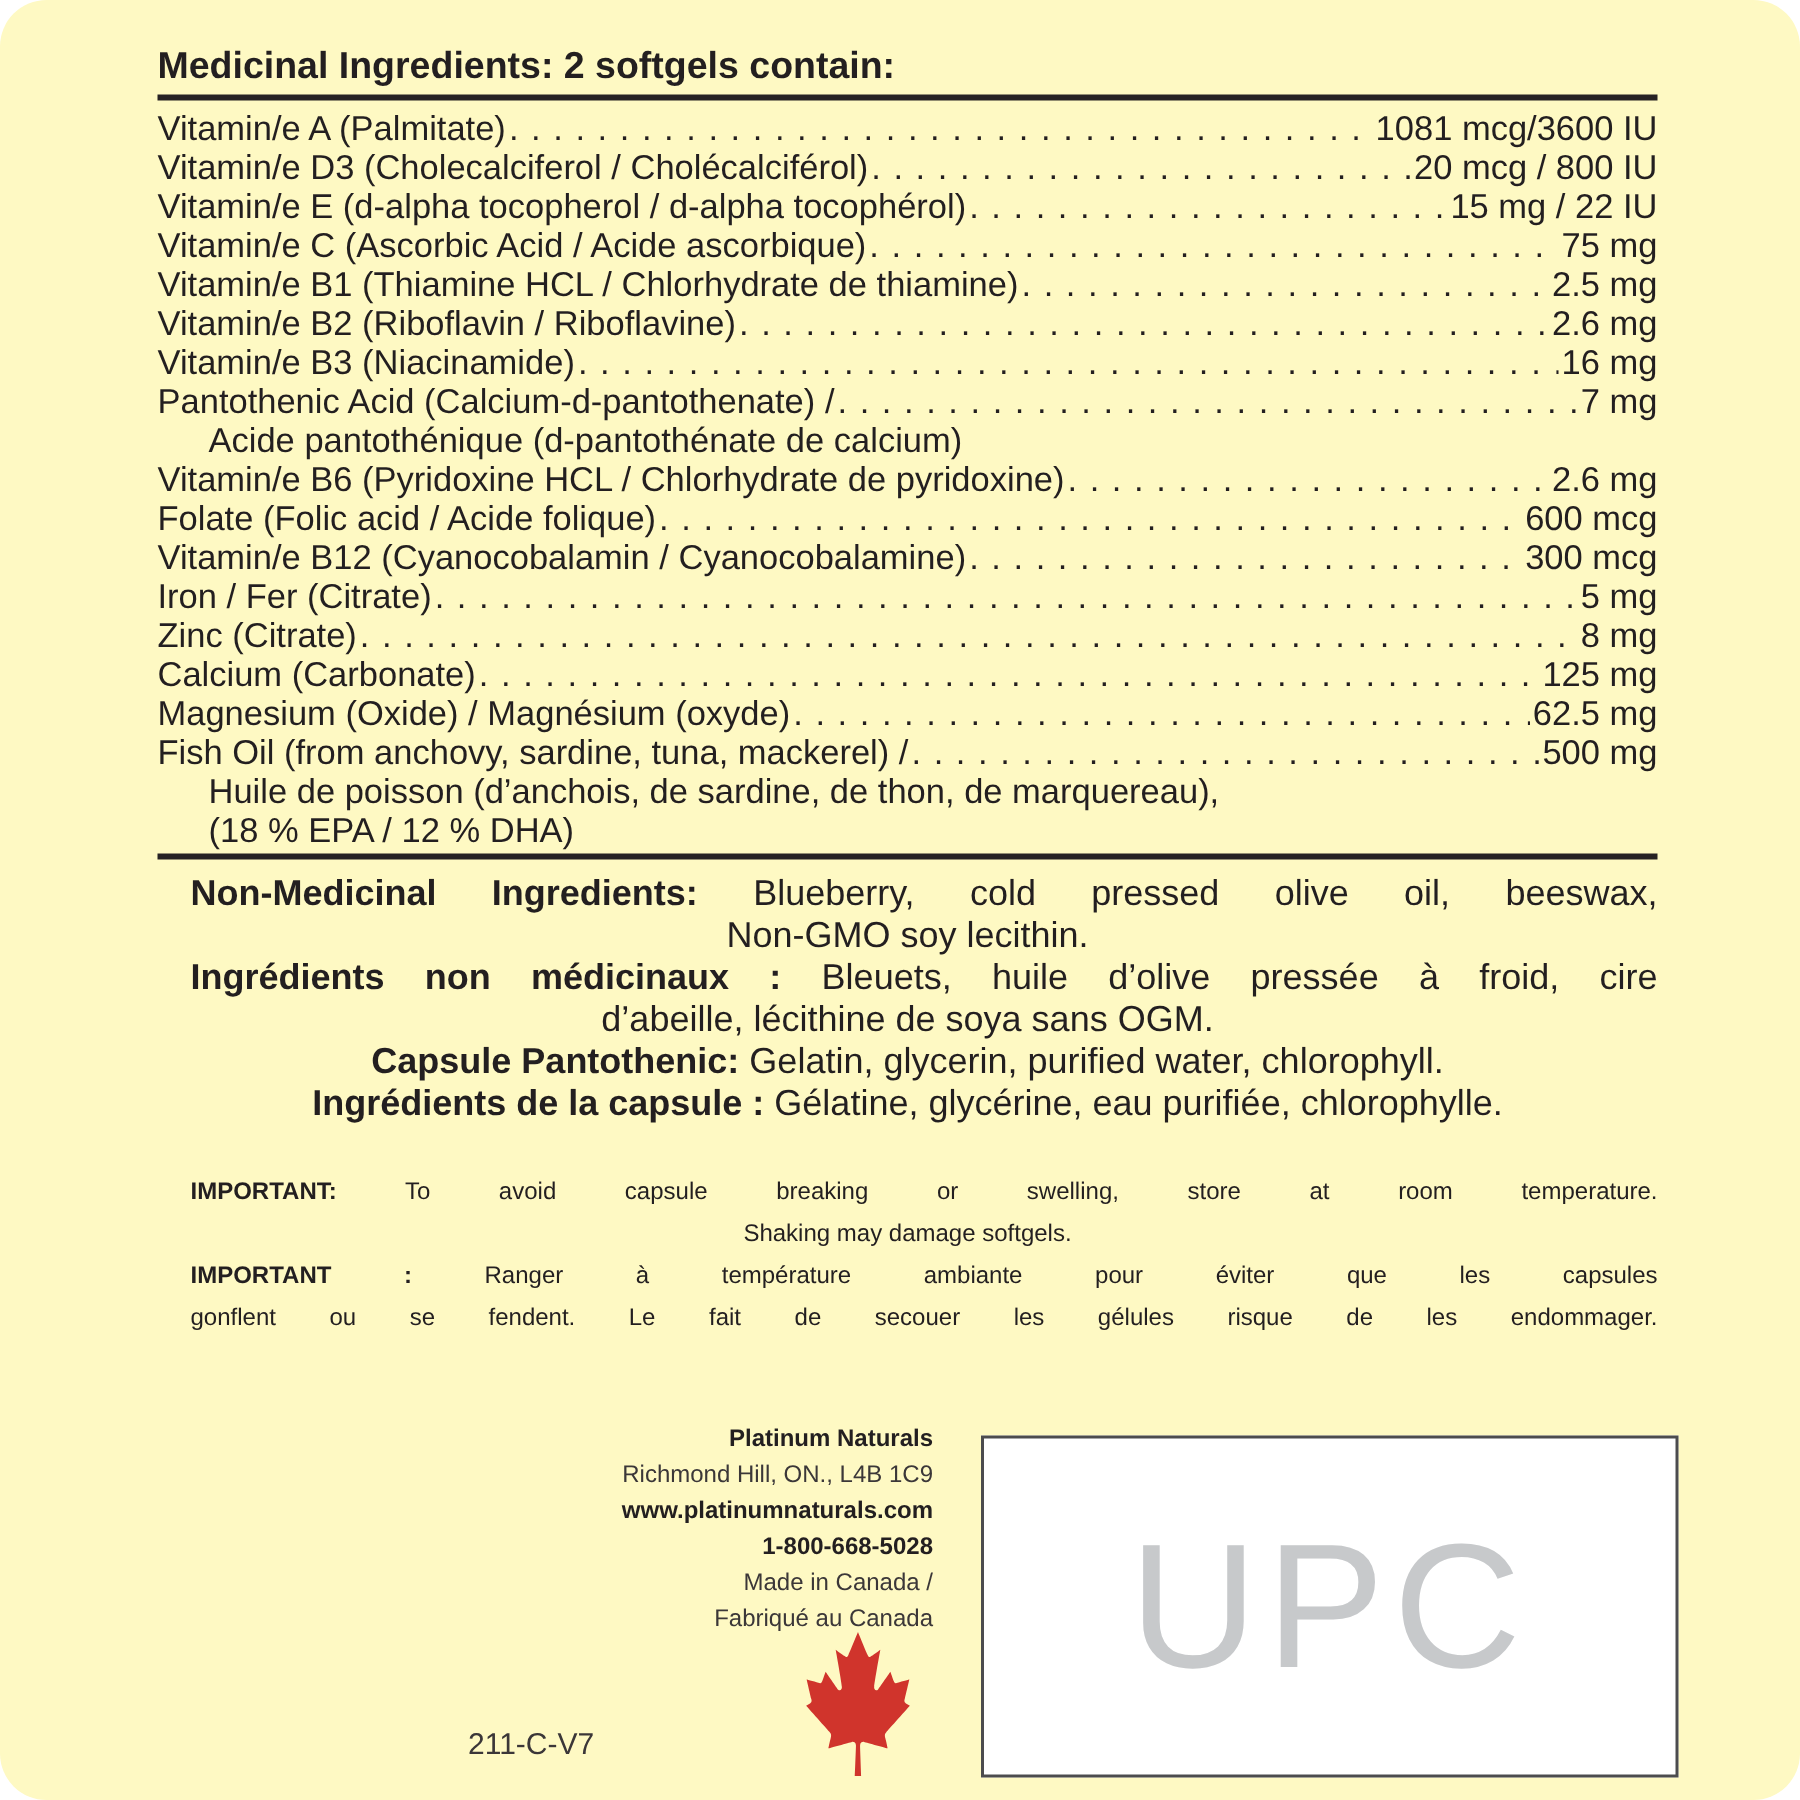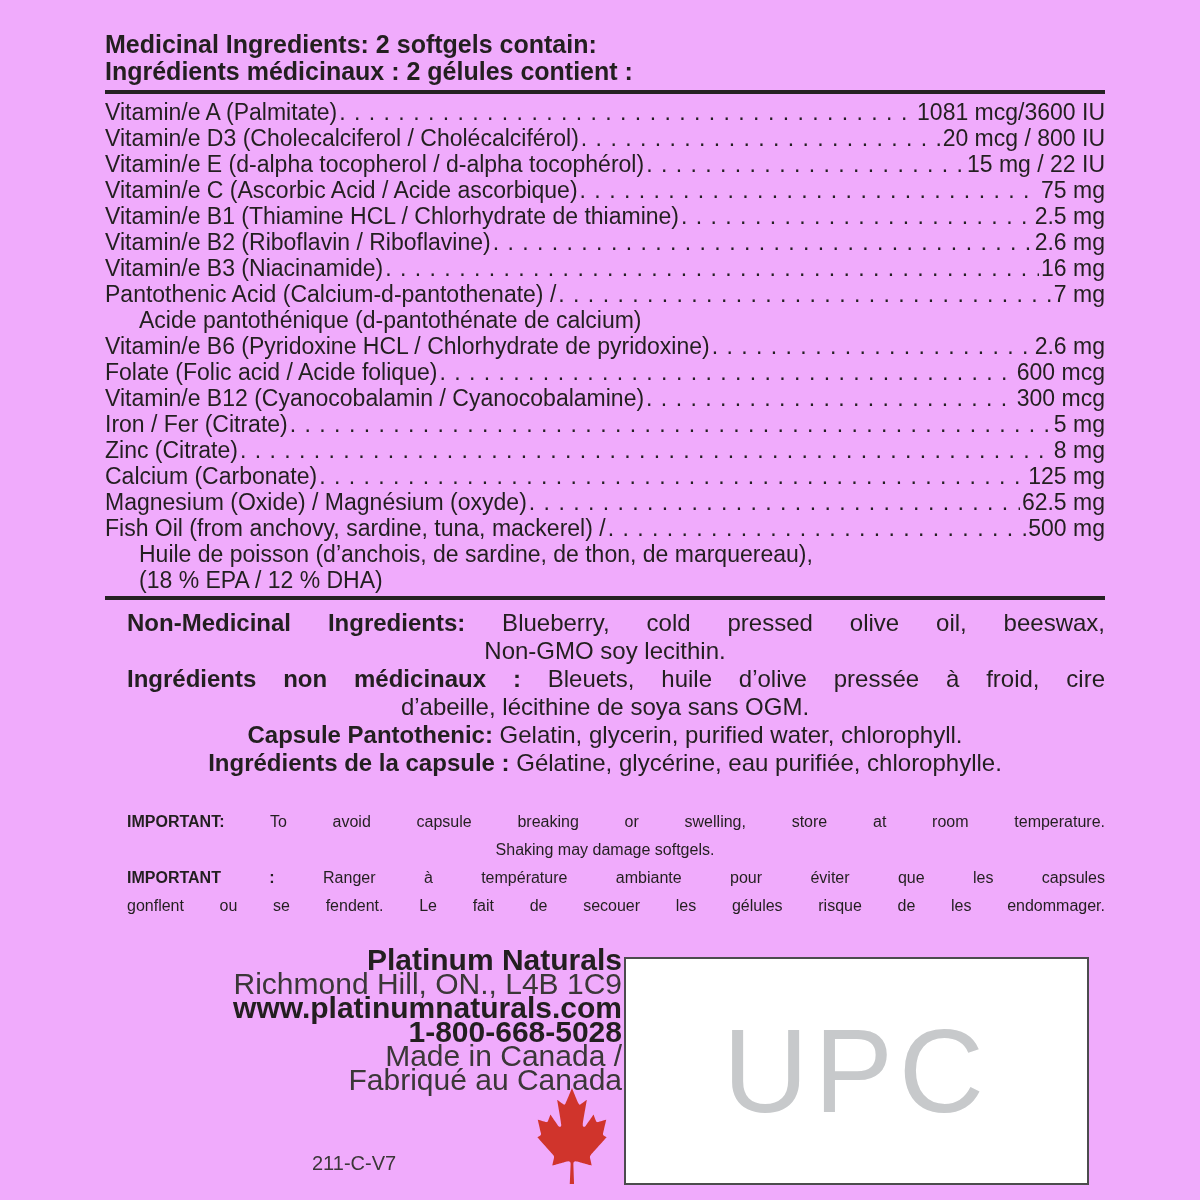--- a/index.html
+++ b/index.html
@@ -1,22 +1,23 @@
 <!DOCTYPE html>
 <html><head>
 <meta charset="utf-8">
 <style>
   html,body{margin:0;padding:0;background:#ffffff;}
   .sheet{
     position:relative;
     width:1200px;height:1200px;
-    background:#f0abfc;
+    background:#fef9c3;
     color:#231f20;
     font-family:"Liberation Sans", sans-serif;
     overflow:hidden;
+    border-radius:31px;
   }
   .content{
     position:absolute;
     left:105px; top:31px;
     width:1000px;
   }
   
   .hdr{font-weight:bold;font-size:25px;line-height:27px;letter-spacing:0;}
   .rule{height:4px;background:#262223;margin-top:5px;}
   
@@ -30,42 +31,41 @@
   
   .paras{margin-top:9px;font-size:24px;line-height:28px;}
   .pline{text-align:center;}
   .pline .b{font-weight:bold;}
   .fjust{text-align:justify;text-align-last:justify;margin-left:22px;-moz-text-align-last:justify;}
   .important{margin-top:31px;font-size:16px;line-height:28px;}
   
   .rev{position:absolute;left:312px;top:1152px;font-size:20px;color:#3b3738;}
   .addr{
     position:absolute;right:578px;top:948px;width:420px;
-    text-align:right;font-size:30px;line-height:24px;color:#3b3738;
+    text-align:right;font-size:16px;line-height:24px;color:#3b3738;
   }
   .addr .bold{font-weight:bold;color:#231f20;}
   .leaf{position:absolute;left:534px;top:1088px;width:76px;height:97px;}
   .upcbox{
-    position:absolute;left:624px;top:957px;width:465px;height:228px;
+    position:absolute;left:654px;top:957px;width:465px;height:228px;
     border:2px solid #4c4c4e;background:#ffffff;
     display:flex;align-items:center;justify-content:center;box-sizing:border-box;
   }
   .upctext{
     font-size:118px;color:#c7c9cb;letter-spacing:6px;
     font-family:"Liberation Sans", sans-serif;font-weight:400;
   }
 </style>
 </head>
 <body>
 
 <div class="sheet">
 
   <div class="content">
     <div class="hdr">Medicinal Ingredients: 2 softgels contain:</div>
-    <div class="hdr">Ingrédients médicinaux : 2 gélules contient :</div>
 
     <div class="rule"></div>
 
     <div class="mlist">
   <div class="rowwrap">
     <div class="irow">
       <span class="iname">Vitamin/e A (Palmitate)</span>
       <span class="leader"></span>
       <span class="ival">1081 mcg/3600 IU</span>
     </div>

